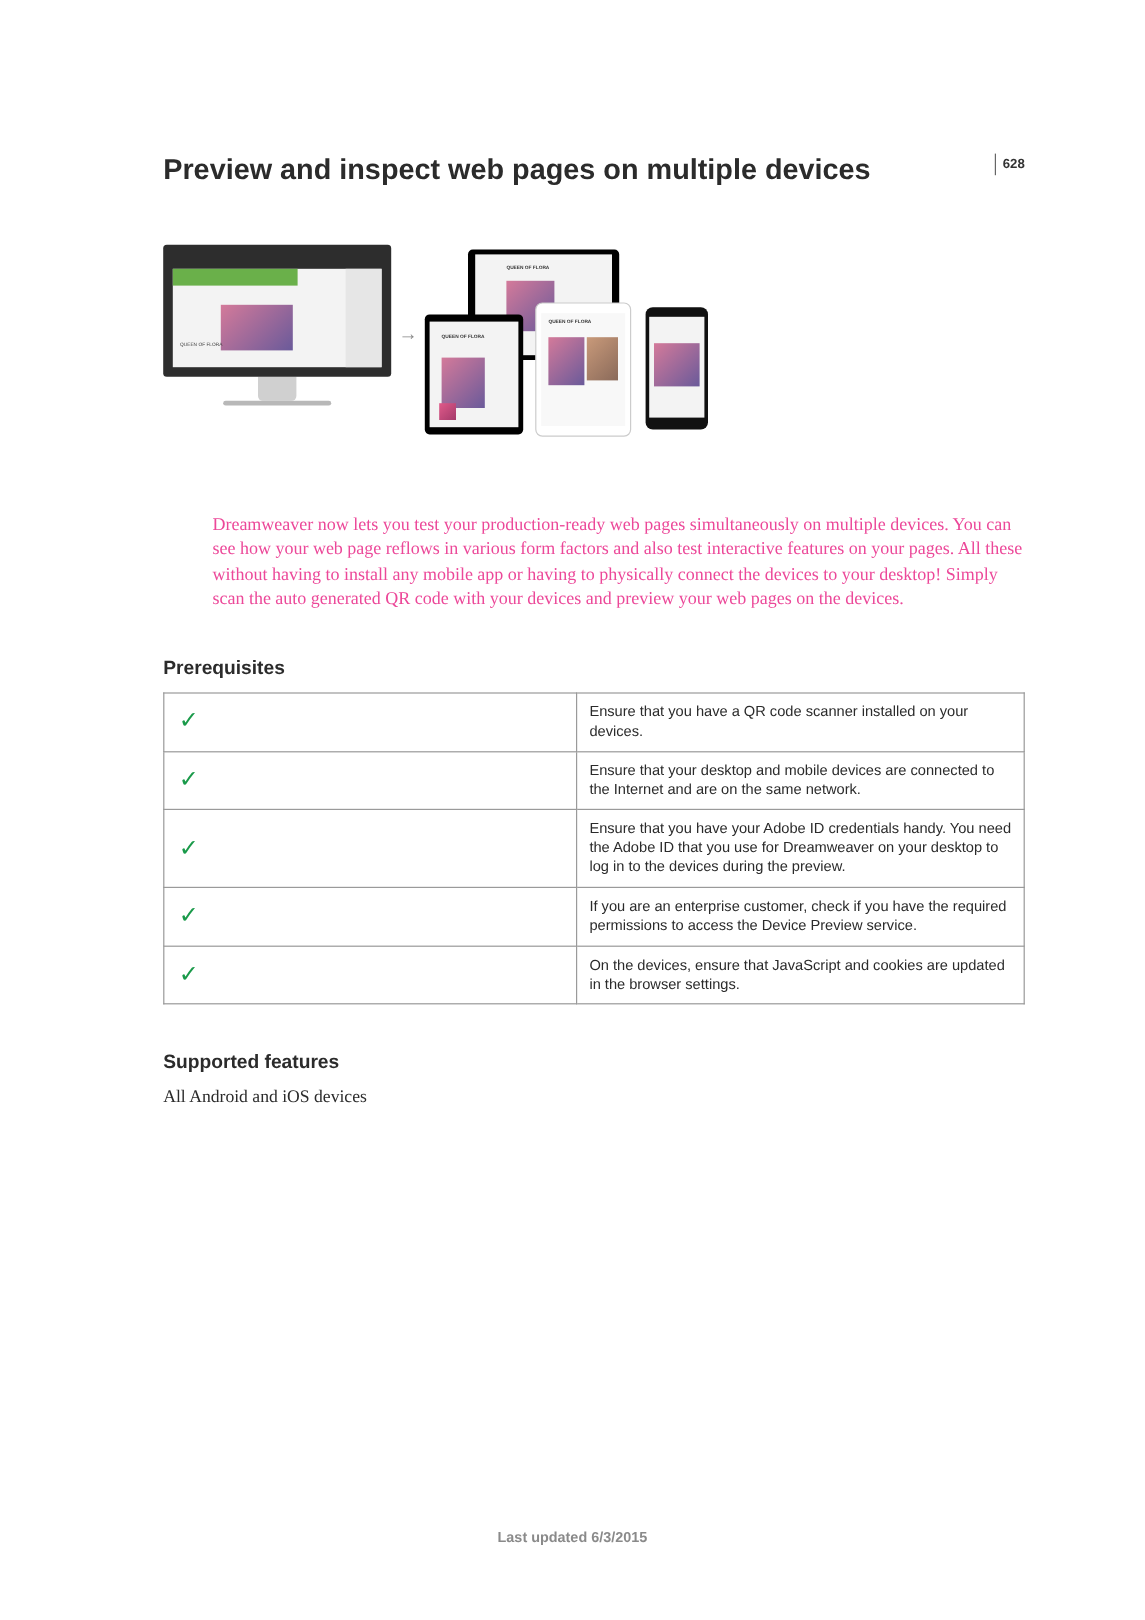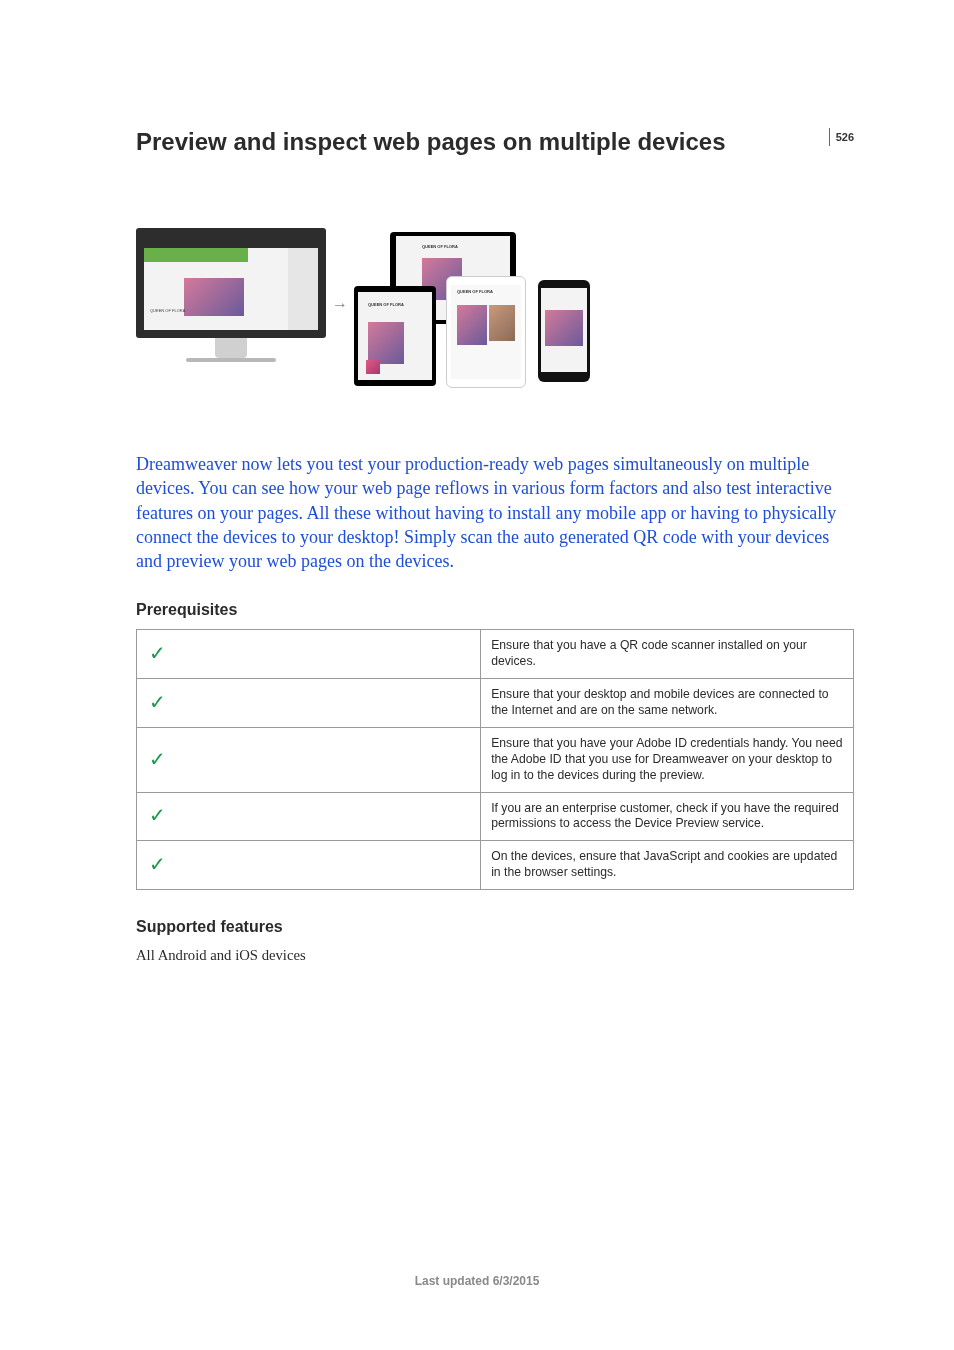--- a/index.html
+++ b/index.html
@@ -36,21 +36,21 @@
     font-size: 35px;
     color: #2b2b2b;
     margin-top: 68px;
     margin-bottom: 110px;
   }
   .section-title {
     font-family: "Myriad Pro", "Helvetica Neue", Arial, sans-serif;
     font-weight: 700;
     font-size: 24px;
     color: #2b2b2b;
-    margin-bottom: 72px;
+    margin-bottom: 48px;
   }
   .illustration {
     width: 456px;
     height: 168px;
     margin: 0 0 56px 0;
     position: relative;
   }
   .monitor {
     position: absolute;
     left: 0; top: 0;
@@ -161,31 +161,32 @@
   .phone .sc {
     position: absolute; left: 3px; top: 8px; right: 3px; bottom: 10px;
     background: #f3f3f3;
   }
   .phone .sc .mimg {
     position: absolute; left: 4px; top: 22px; right: 4px; height: 36px;
     background: linear-gradient(135deg,#d47a9a,#6a5a9a);
   }
 
   .body-text {
-    font-size: 18px;
+    font-size: 15px;
     line-height: 1.35;
-    color: #1d4ed8;
+    color: #ec4899;
     margin-bottom: 12px;
+    margin-left: 41px;
   }
   .subsection {
     font-family: "Myriad Pro", "Helvetica Neue", Arial, sans-serif;
     font-weight: 700;
     font-size: 16px;
     color: #2b2b2b;
-    margin-top: 28px;
+    margin-top: 40px;
     margin-bottom: 10px;
   }
   table.prereq {
     border-collapse: collapse;
     width: 100%;
     font-family: "Myriad Pro", "Helvetica Neue", Arial, sans-serif;
     font-size: 12.2px;
     color: #2b2b2b;
   }
   table.prereq td {
@@ -217,21 +218,21 @@
     font-family: "Myriad Pro", "Helvetica Neue", Arial, sans-serif;
     font-weight: 700;
     font-size: 12px;
     color: #8a8a8a;
   }
 </style>
 </head>
 <body>
 
 <div class="page-number-wrap">
-  <span class="page-number">526</span>
+  <span class="page-number">628</span>
 </div>
 
 <div class="page">
 
 
   <h2 class="section-title">Preview and inspect web pages on multiple devices</h2>
 
   <div class="illustration">
     <div class="monitor">
       <div class="screen">

